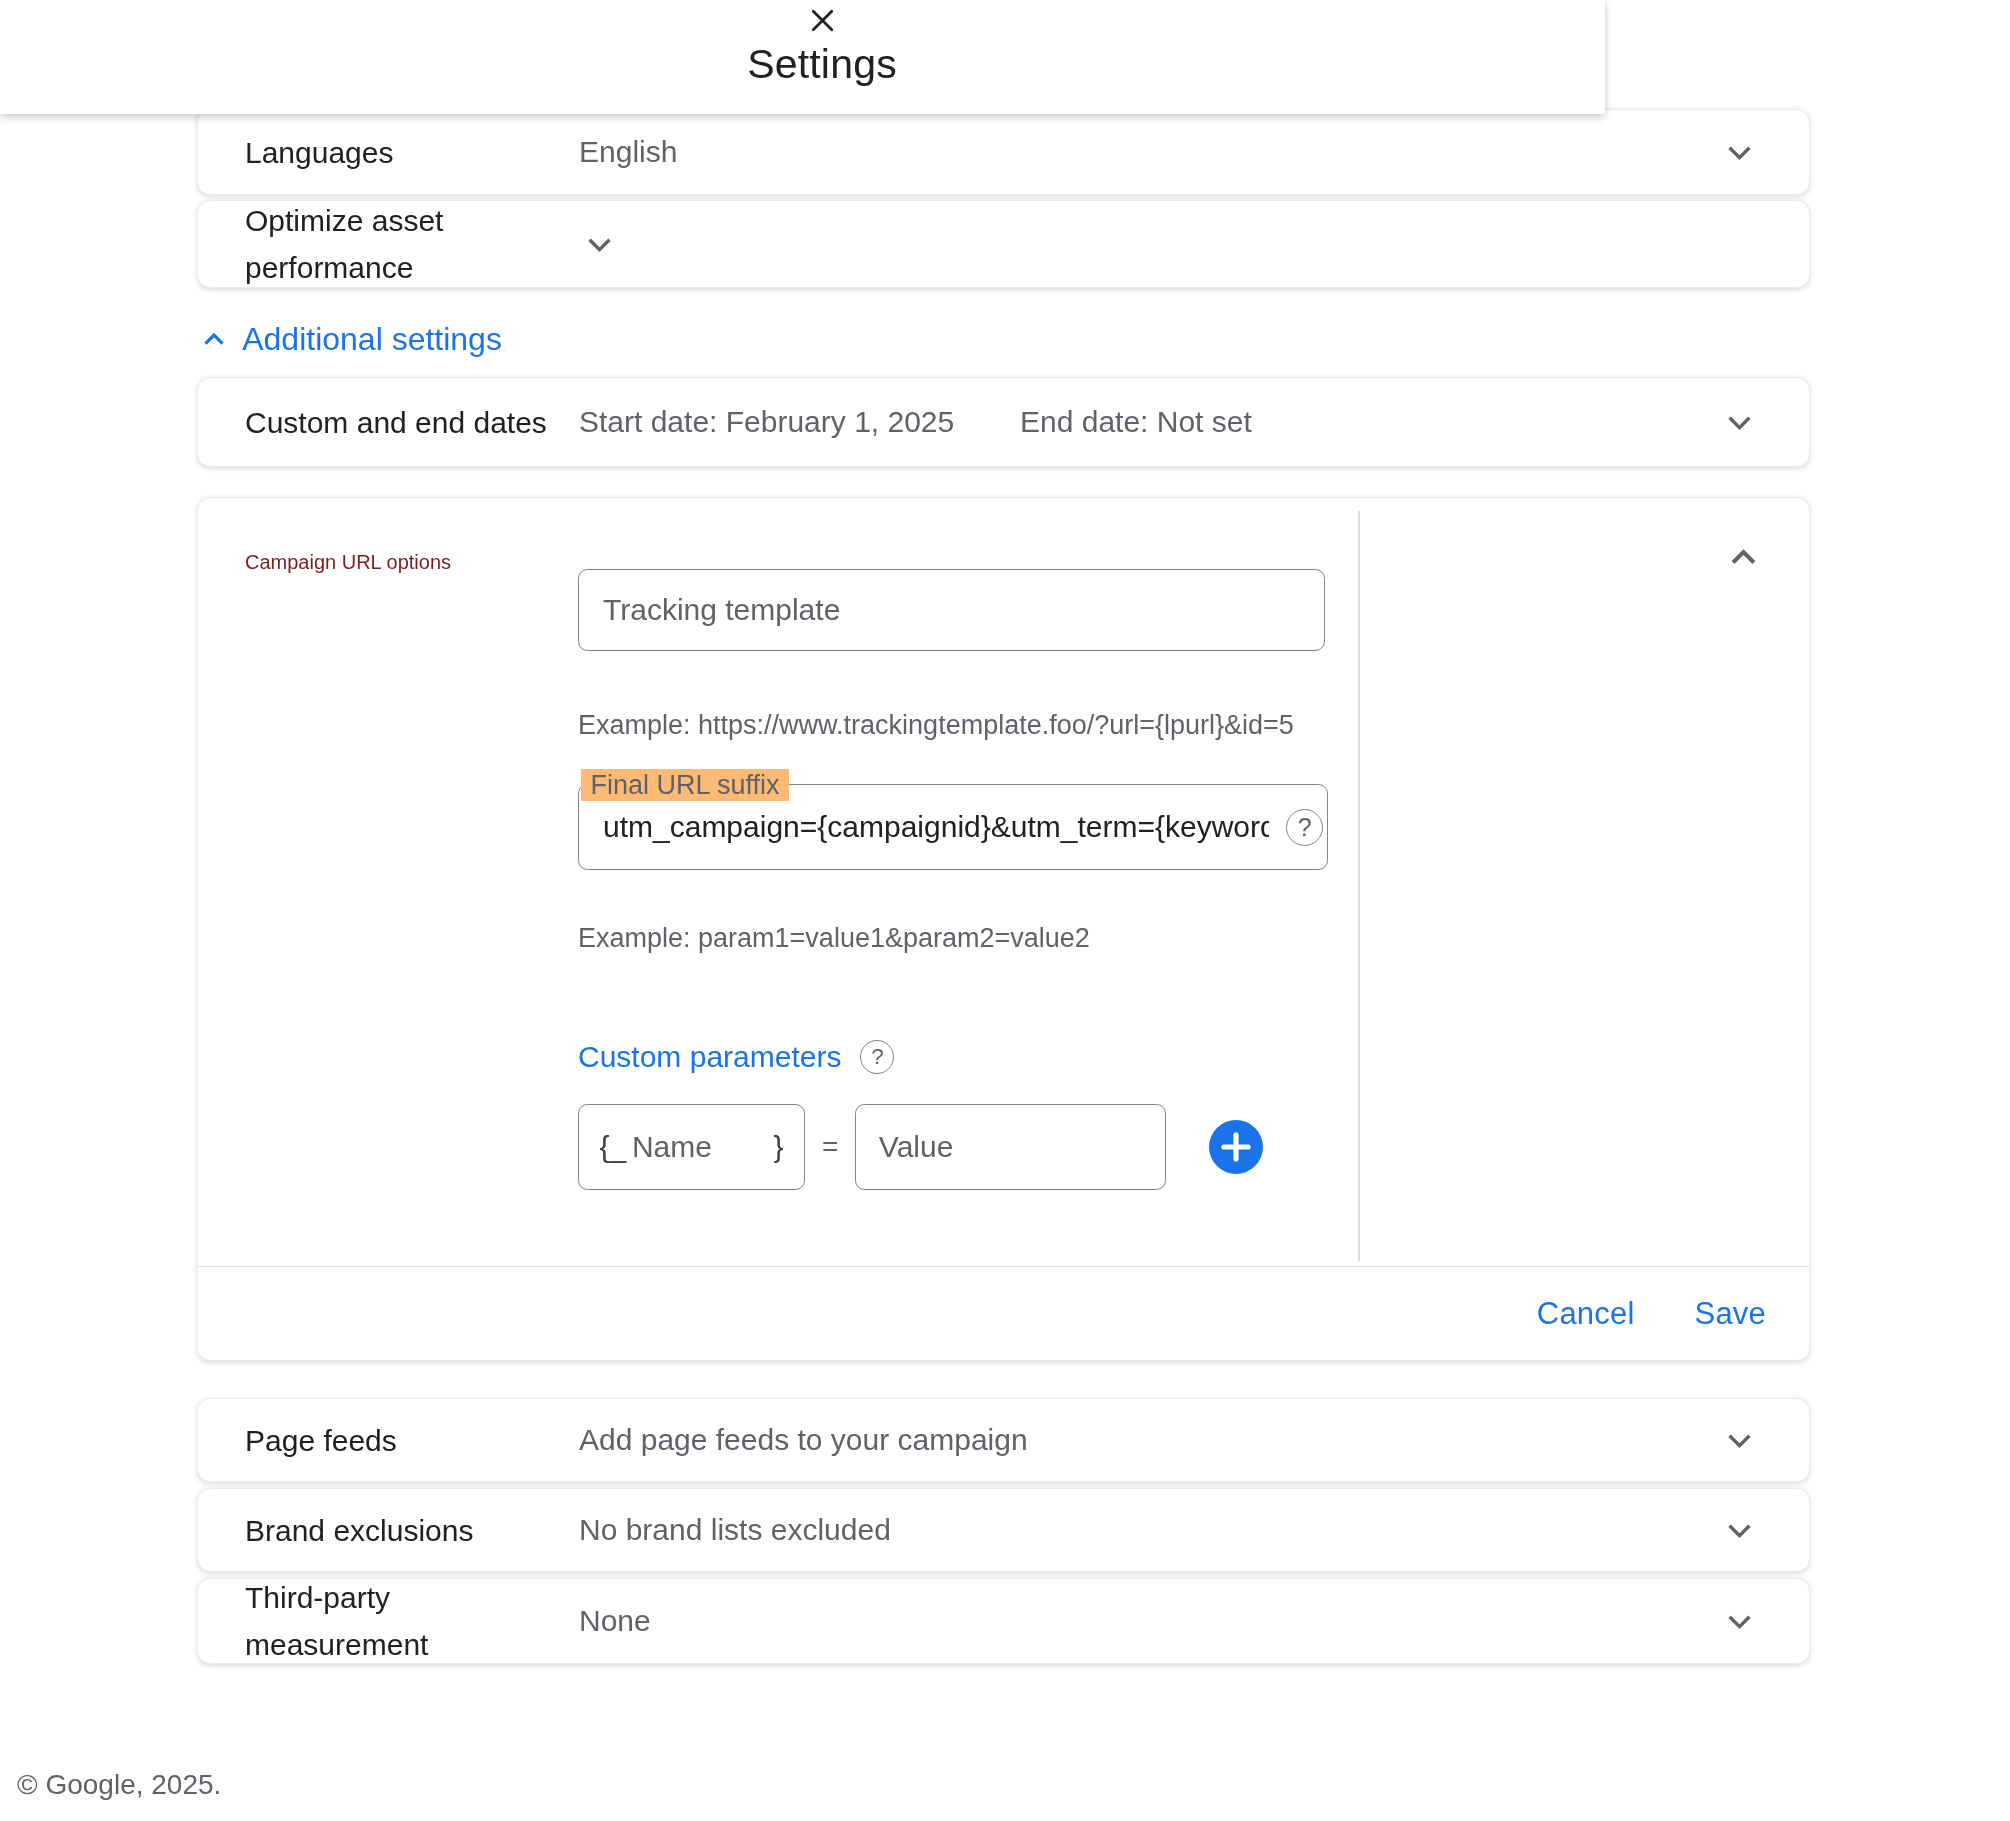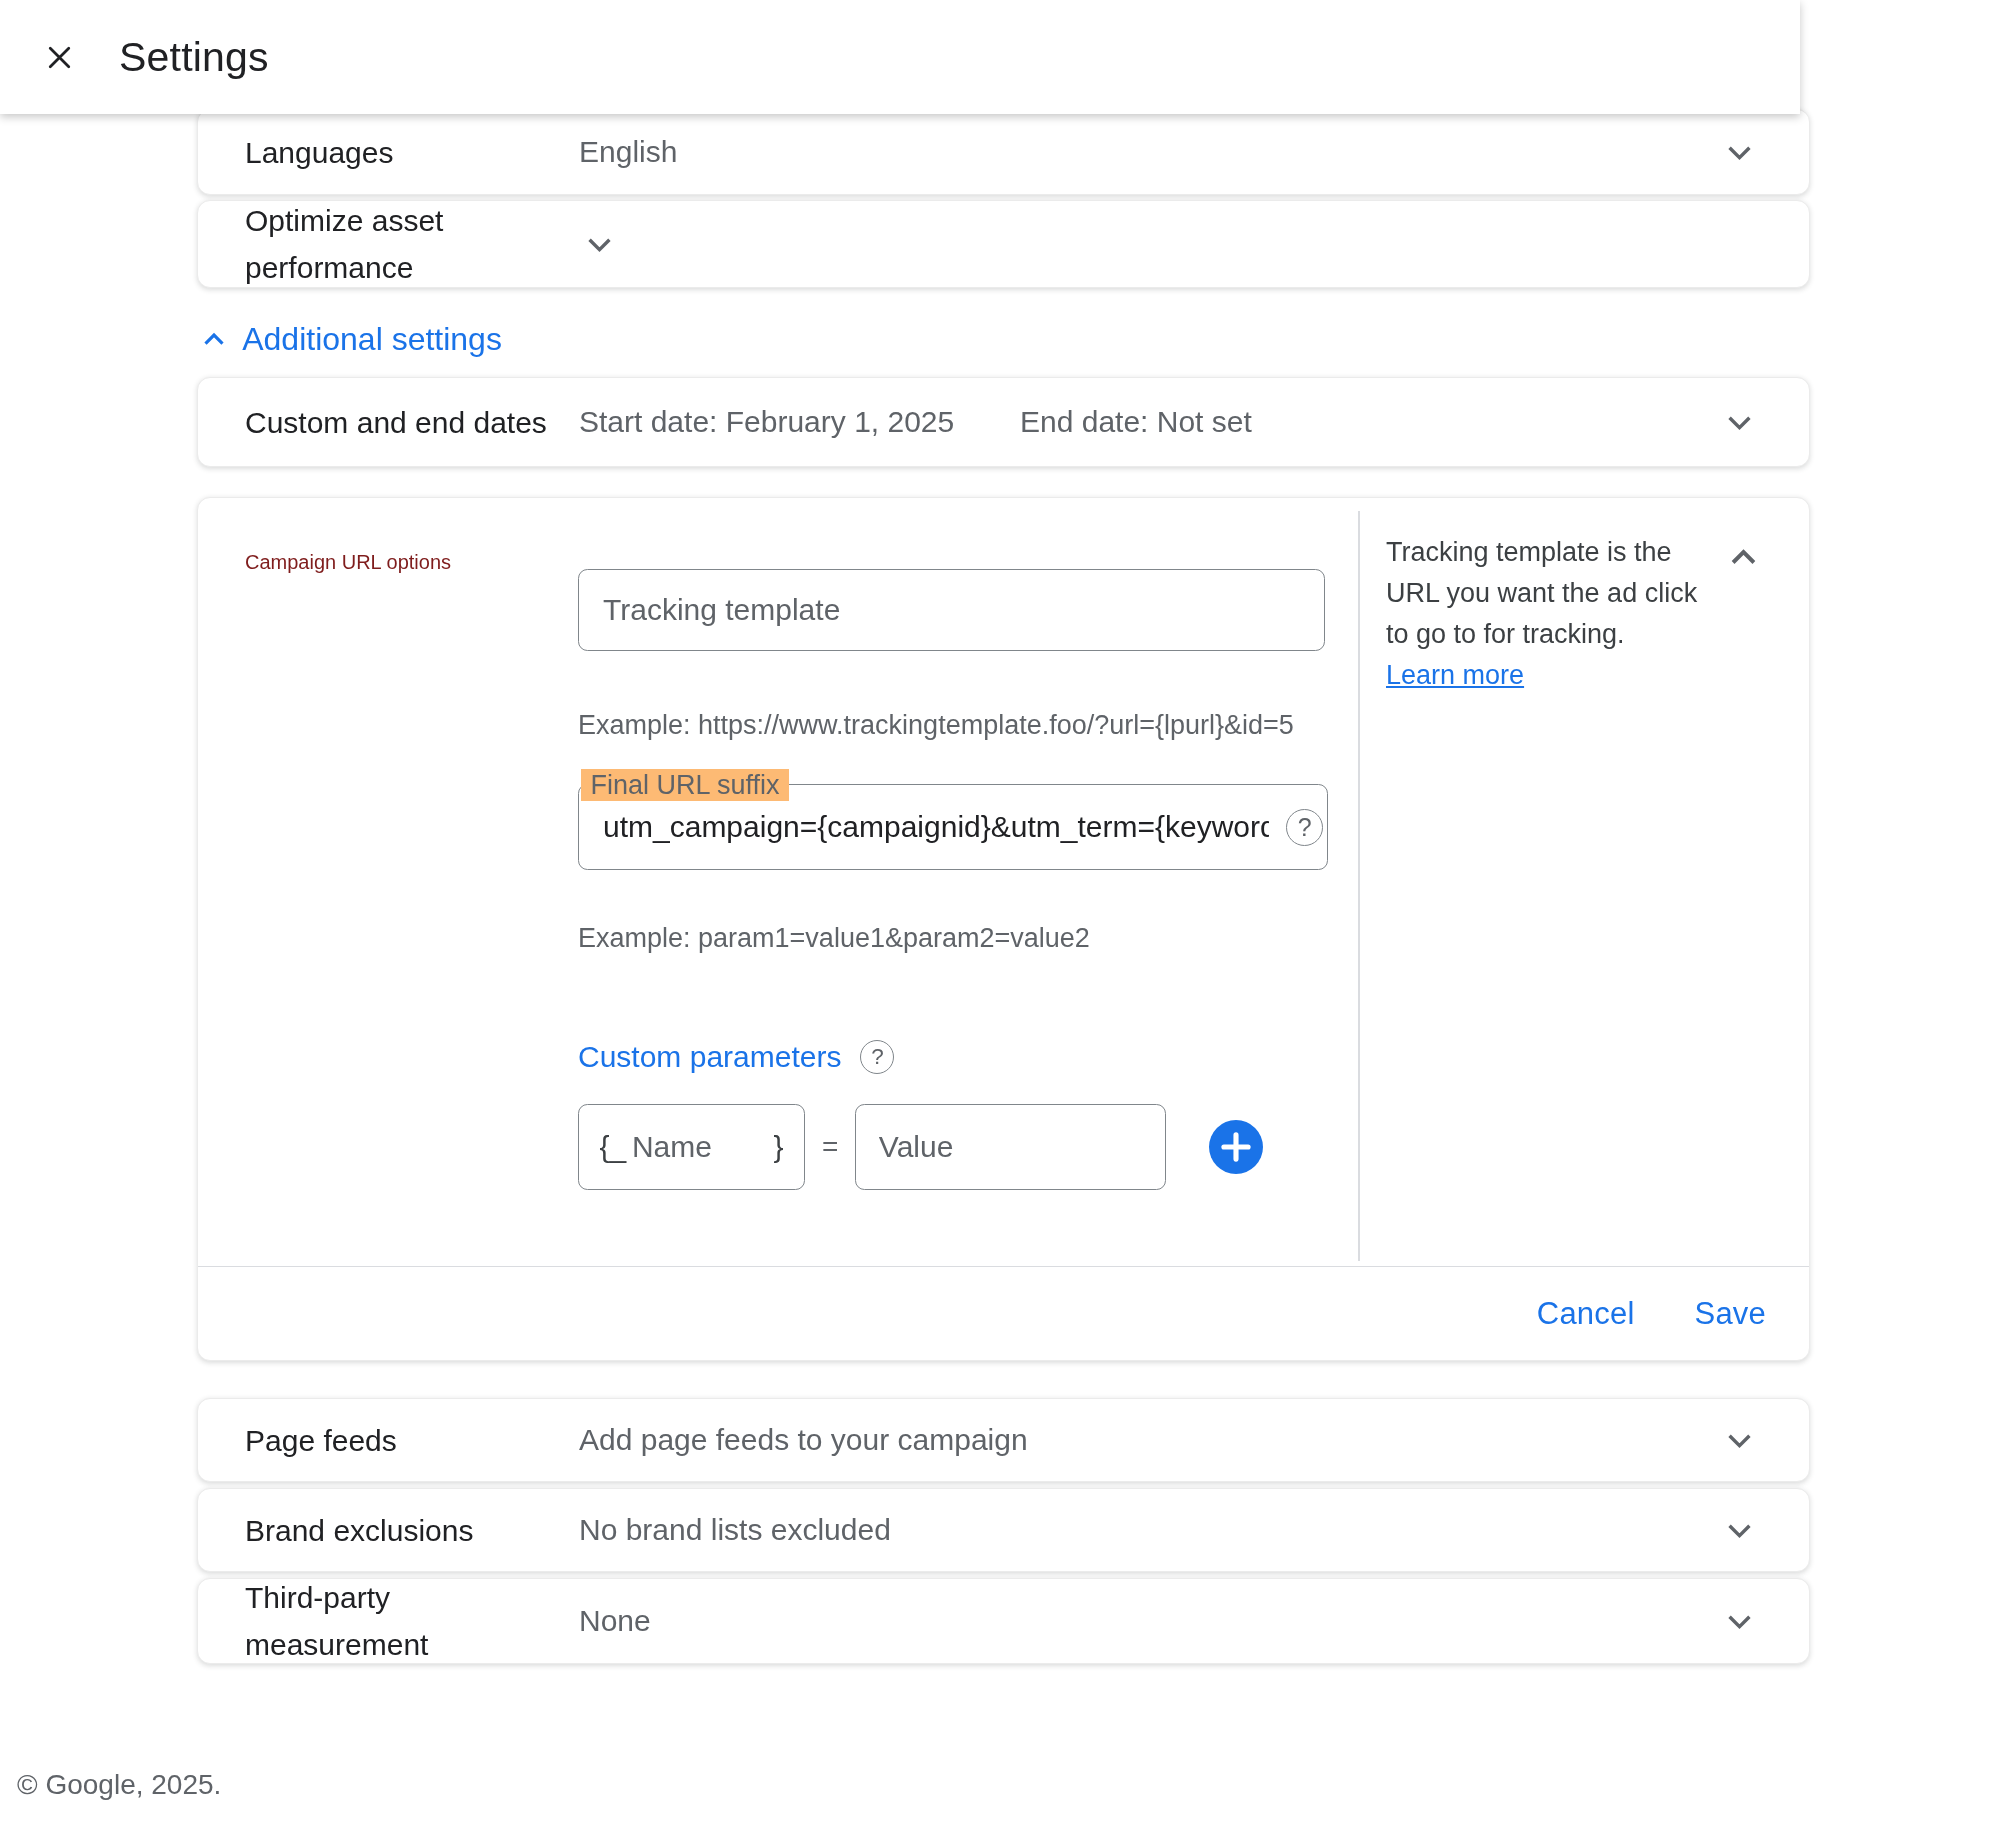--- a/index.html
+++ b/index.html
@@ -7,24 +7,24 @@
   body {
     font-family: "Liberation Sans", sans-serif;
     background: #ffffff;
     color: #202124;
     position: relative;
     overflow: hidden;
   }
 
   
   .topbar {
-    position: absolute; top: 0; left: 0; width: 1800px; height: 114px;
+    position: absolute; top: 0; left: 0; width: 1605px; height: 114px;
     background: #fff; z-index: 20;
     box-shadow: 0 2.8px 8.4px rgba(0,0,0,.22);
-    display: flex; align-items: center;
+    display: flex; align-items: center; flex-direction: column;
   }
   .close-btn {
     background: none; border: none; cursor: pointer;
     margin-left: 39px; width: 41px; height: 41px;
     display: flex; align-items: center; justify-content: center;
   }
   .page-title { font-size: 41px; font-weight: 400; color: #202124; margin-left: 39px; letter-spacing: 0.2px; }
 
   
   .card {
@@ -199,23 +199,20 @@
       <button class="add-btn">
         <svg width="54" height="54" viewBox="0 0 58 58">
           <path d="M29 16 V42 M16 29 H42" stroke="#ffffff" stroke-width="5.5" stroke-linecap="round"></path>
         </svg>
       </button>
     </div>
   </div>
 
   <div class="v-divider"></div>
 
-  <div class="cu-help">
-    <span>Tracking template is the URL you want the ad click to go to for tracking. </span><a>Learn more</a>
-  </div>
 
   <button class="collapse-btn">
     <svg width="43" height="43" viewBox="0 0 24 24">
       <path d="M6.2 14.8 L12 9 L17.8 14.8" fill="none" stroke="#5f6368" stroke-width="2.2"></path>
     </svg>
   </button>
 
   <div class="cu-footer">
     <button class="txt-btn">Cancel</button>
     <button class="txt-btn">Save</button>

